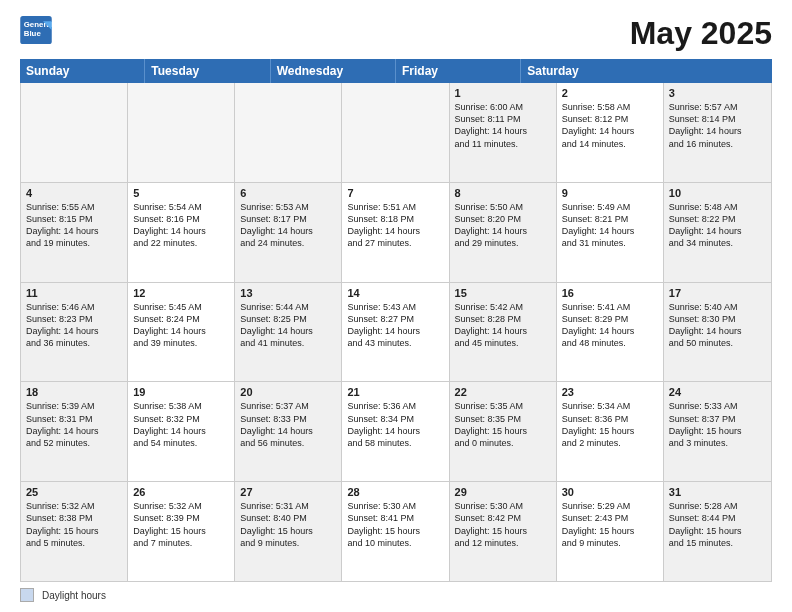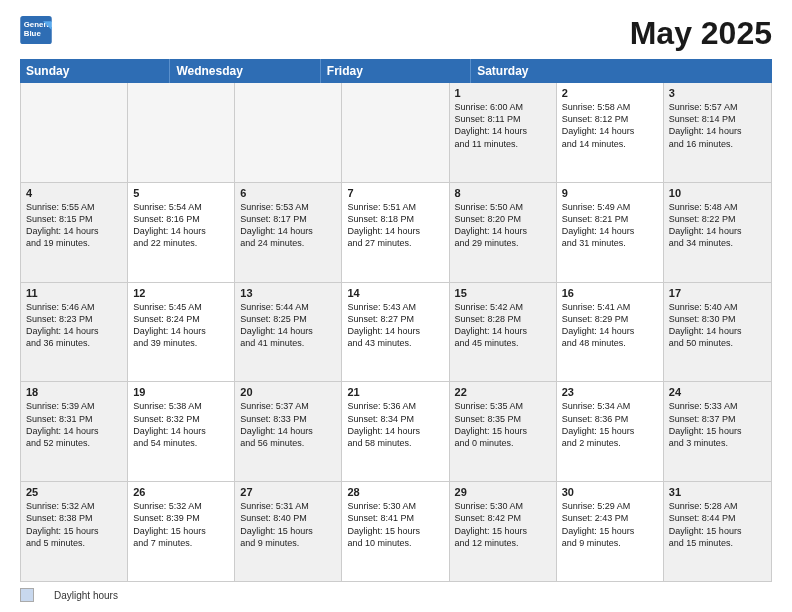--- a/index.html
+++ b/index.html
@@ -46,21 +46,21 @@
       color: #333;
       margin-top: 2px;
     }
     .calendar {
       flex: 1;
       display: flex;
       flex-direction: column;
     }
     .cal-header-row {
       display: grid;
-      grid-template-columns: repeat(5, 1fr);
+      grid-template-columns: repeat(6, 1fr);
       background: #2e6db4;
     }
     .cal-header-cell {
       color: #fff;
       font-size: 12px;
       font-weight: bold;
       padding: 5px 6px;
       text-align: left;
       border-right: 1px solid #5a90cc;
     }
@@ -97,21 +97,21 @@
       margin-bottom: 2px;
     }
     .cell-line {
       line-height: 1.35;
       font-size: 9px;
       color: #222;
     }
     .footer {
       display: flex;
       align-items: center;
-      gap: 20px;
+      gap: 8px;
       margin-top: 6px;
       font-size: 10px;
       color: #333;
     }
     .legend-box {
       width: 14px;
       height: 14px;
       background: #c8d8ee;
       border: 1px solid #aaa;
     }
@@ -130,20 +130,21 @@
       </svg>
     </div>
     <div class="title-block">
       <div class="main-title">May 2025</div>
     </div>
   </div>
 
   <div class="calendar">
     <div class="cal-header-row">
     <div class="cal-header-cell">Sunday</div>
+        <div class="cal-header-cell">Tuesday</div>
         <div class="cal-header-cell">Wednesday</div>
         <div class="cal-header-cell">Friday</div>
         <div class="cal-header-cell">Saturday</div>
       </div>
     <div class="cal-body">
     <div class="cal-week">
           <div class="cal-cell empty"></div>
           <div class="cal-cell empty"></div>
           <div class="cal-cell empty"></div>
           <div class="cal-cell empty"></div>

